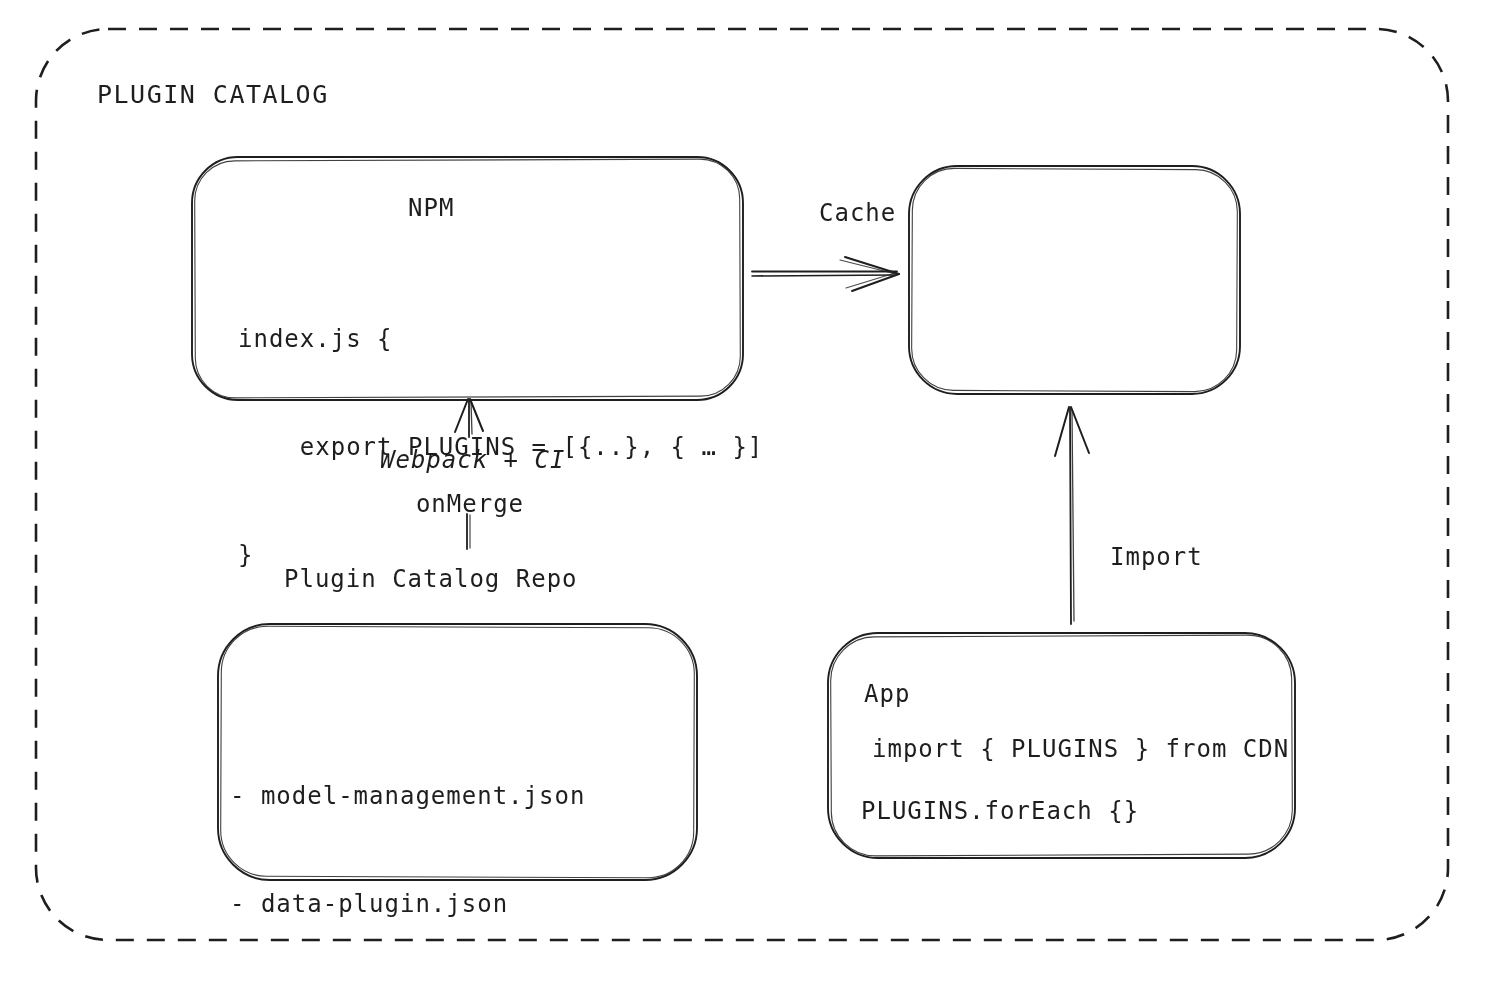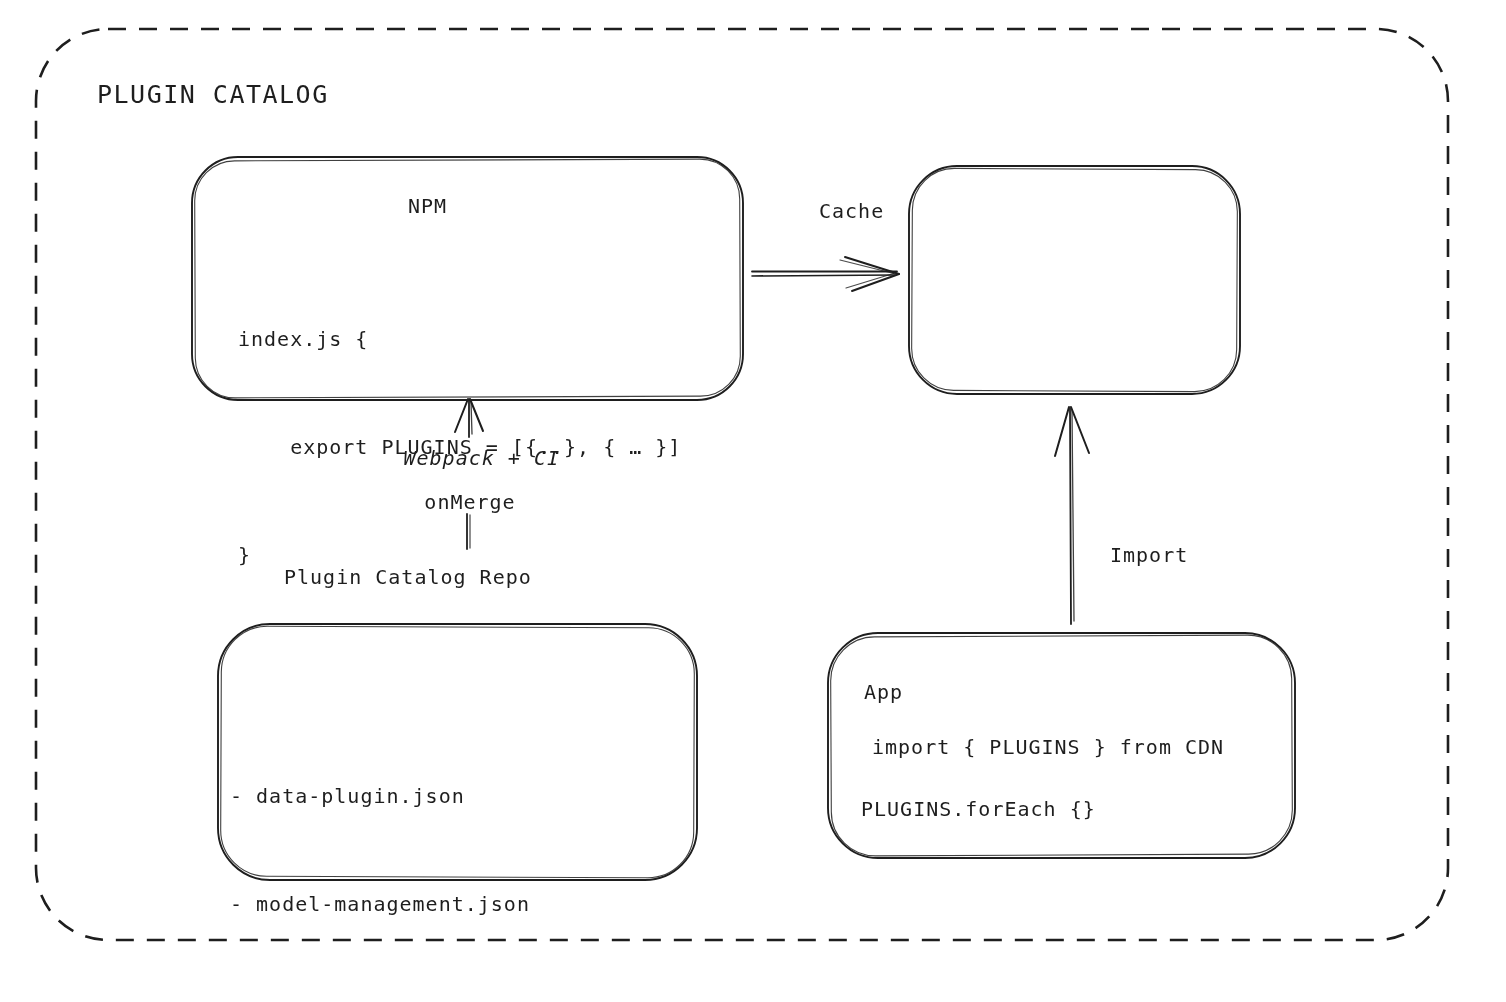--- a/index.html
+++ b/index.html
@@ -9,21 +9,21 @@
     width: 1506px; height: 1002px;
     position: relative;
     font-family: "DejaVu Sans Mono", "Liberation Mono", monospace;
     color: var(--ink);
     overflow: hidden;
   }
   #canvas { position: absolute; left: 0; top: 0; width: 1506px; height: 724px; }
   svg { position: absolute; left: 0; top: 0; }
   .txt {
     position: absolute;
-    font-size: 20px;
+    font-size: 24px;
     line-height: 1.0;
     white-space: pre;
     color: var(--ink);
     letter-spacing: 1px;
   }
   .code { line-height: 36px; }
   .ink-line { stroke: var(--ink); fill: none; stroke-linecap: round; stroke-linejoin: round; }
   .box-main { stroke: var(--ink); fill: var(--bg); stroke-width: 1.9; }
   .box-sketch { stroke: var(--ink); fill: none; stroke-width: 1.1; opacity: 0.85; }
   .boundary { stroke: var(--ink); fill: none; stroke-width: 2.6; stroke-dasharray: 18 13; }
@@ -111,22 +111,22 @@
   </div>
 
   <div class="txt t-cache">Cache</div>
 
 
   <div class="txt t-build1">Webpack + CI</div>
   <div class="txt t-build2">onMerge</div>
 
   <div class="txt t-repo-head">Plugin Catalog Repo</div>
   <div class="txt code t-repo-files">
+    <div>- model-management.json</div>
     <div>- data-plugin.json</div>
-    <div>- model-management.json</div>
     <div>…</div>
   </div>
 
   <div class="txt t-app-title">App</div>
   <div class="txt t-app-code1">import { PLUGINS } from CDN</div>
   <div class="txt t-app-code2">PLUGINS.forEach {}</div>
 
   <div class="txt t-import">Import</div>
 
 </div>

